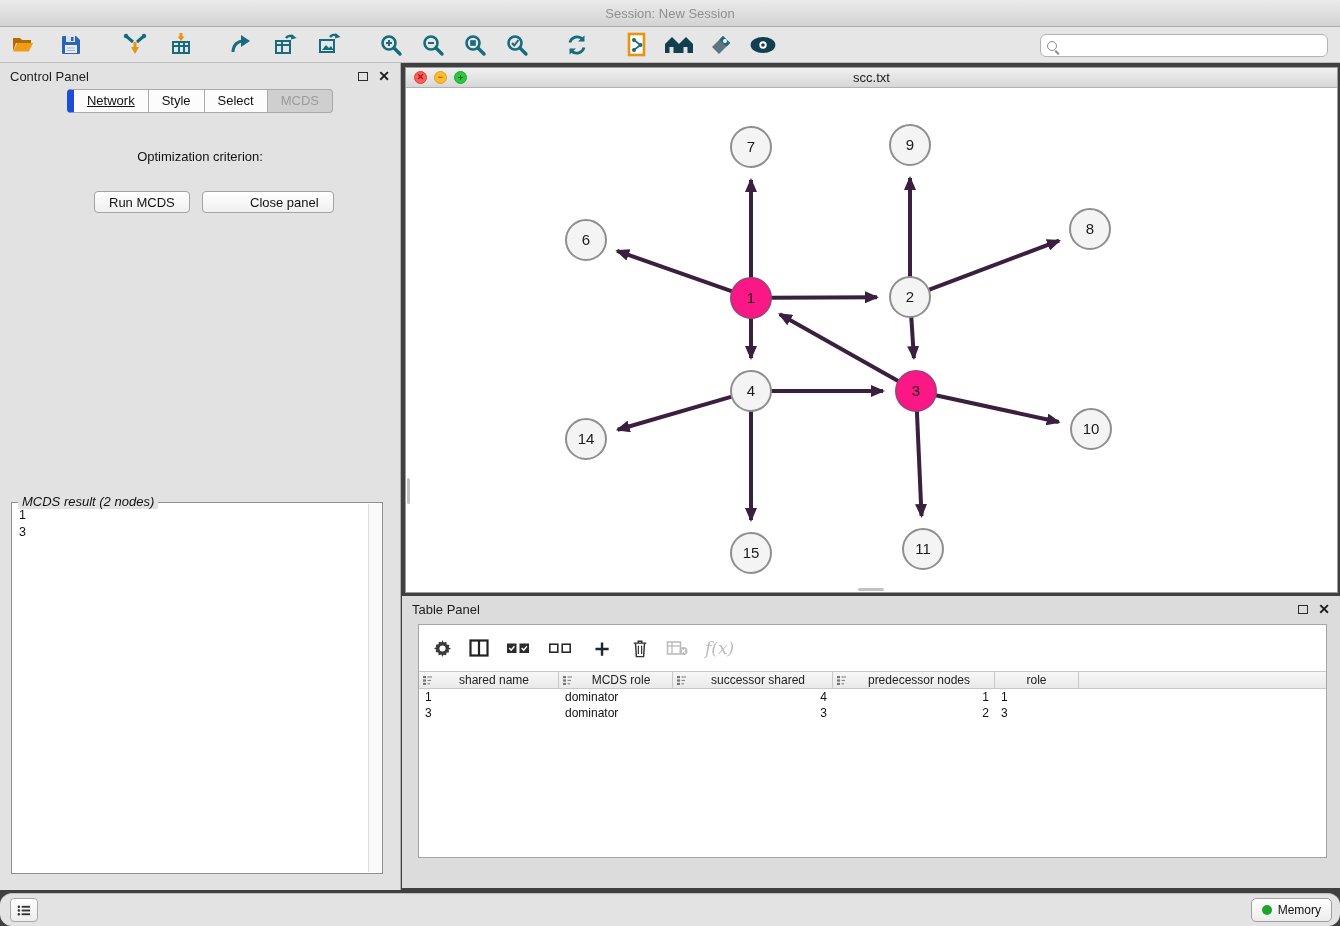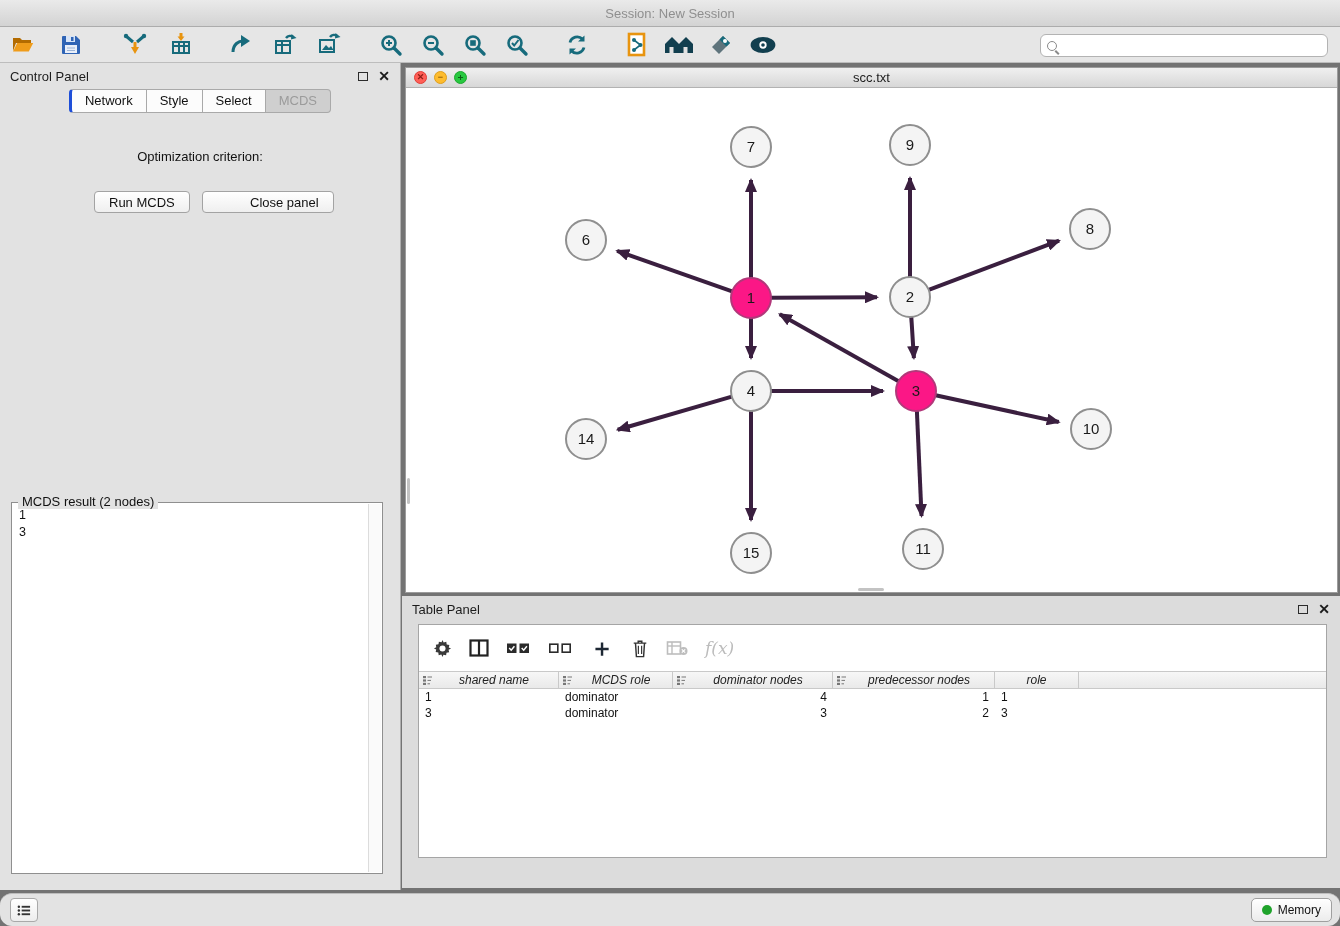--- a/index.html
+++ b/index.html
@@ -1,18 +1,18 @@
 <!DOCTYPE html>
 <html><head>
 <meta charset="utf-8">
 <style>
   * { box-sizing: border-box; }
   html,body { margin:0; padding:0; }
   body { font-family:"Liberation Sans", sans-serif; }
-  .app { position:relative; width:1340px; height:926px; background:#737373; overflow:hidden; }
+  .app { position:relative; width:1340px; height:926px; background:#404040; overflow:hidden; }
 
   
   .titlebar { position:absolute; left:0; top:0; width:100%; height:27px;
     background:linear-gradient(#eaeaea,#d3d3d3); border-bottom:1px solid #acacac;
     display:flex; align-items:center; justify-content:center; font-size:13px; color:#8f8f8f; }
 
   
   .toolbar { position:absolute; left:0; top:27px; width:100%; height:36px;
     background:#e6e6e6; border-bottom:1px solid #bdbdbd; display:flex; align-items:center; }
   .tbtn { width:30px; height:30px; display:flex; align-items:center; justify-content:center;
@@ -29,34 +29,34 @@
   
   .control-panel { position:absolute; left:0; top:63px; width:401px; height:827px;
     background:#e2e2e2; border-right:1px solid #aeaeae; }
   .panel-header { height:26px; display:flex; align-items:center; padding:0 10px; font-size:13px; color:#1c1c1c; }
   .panel-header .spacer { flex:1; }
   .float-icon { width:10px; height:9px; border:1.6px solid #2b2b2b; display:inline-block; margin-right:10px; }
   .close-x { font-size:14px; font-weight:bold; color:#1a1a1a; line-height:1; }
   .seg-tabs { display:flex; justify-content:center; }
   .seg { font-size:13px; padding:3px 13px 4px; background:#fcfcfc; border:1px solid #a9a9a9;
     border-left:none; color:#111; cursor:default; }
-  .seg:first-child { border-left:3px solid #1d4ed8; border-radius:4px 0 0 4px; }
+  .seg:first-child { border-left:7px solid #1d4ed8; border-radius:4px 0 0 4px;text-decoration:underline; }
   .seg:last-child { border-radius:0 4px 4px 0; }
   .seg.active { background:#cfcfcf; color:#9b9b9b; }
   .opt-label { position:absolute; left:0; top:86px; width:100%; text-align:center; font-size:13px; color:#111; }
   .dropdown { position:absolute; left:44px; top:95px; width:311px; height:22px;
     background:linear-gradient(#ffffff,#f2f2f2); border:1px solid #9e9e9e; border-radius:4px;
     font-size:13px; display:flex; align-items:center; padding:0 8px; color:#111; }
   .dropdown .arrows { margin-left:auto; display:flex; flex-direction:column; line-height:5px; font-size:7px; color:#444; }
   .btn { position:absolute; height:22px; background:linear-gradient(#ffffff,#efefef);
     border:1px solid #a3a3a3; border-radius:4px; font-size:13px; color:#111; padding:0 14px;
     font-family:"Liberation Sans",sans-serif; }
   .btn-run { left:94px; top:128px; }
   .btn-close { left:202px; top:128px;padding-left:47px; }
-  .result-title { position:absolute; left:18px; top:431px; background:#e2e2e2; padding:0 4px; font-size:13px; color:#111; z-index:2; }
+  .result-title { position:absolute; left:18px; top:431px; background:#e2e2e2; padding:0 4px; font-size:13px; color:#111; z-index:2;font-style:italic; }
   .result-box { position:absolute; left:11px; top:439px; width:372px; height:372px;
     border:1px solid #8f8f8f; background:#fff; }
   .result-lines { padding:4px 7px; font-size:12.5px; color:#111; line-height:17px; }
   .result-track { position:absolute; top:1px; right:1px; bottom:1px; width:13px; background:#fafafa; border-left:1px solid #dcdcdc; }
 
   
   .net-window { position:absolute; left:405px; top:67px; width:933px; height:526px;
     background:#fff; border:1px solid #9c9c9c; }
   .net-titlebar { position:relative; height:20px; background:linear-gradient(#f0f0f0,#d7d7d7);
     border-bottom:1px solid #b2b2b2; display:flex; align-items:center; justify-content:center;
@@ -73,21 +73,21 @@
 
   
   .table-panel { position:absolute; left:402px; top:596px; width:938px; height:292px; background:#dcdcdc; }
   .table-window { position:absolute; left:16px; top:28px; width:909px; height:234px; background:#fff; border:1px solid #a5a5a5; }
   .table-toolbar { height:46px; display:flex; align-items:center; padding-left:14px; gap:17px; }
   .ticon { display:flex; align-items:center; justify-content:center; background:none; border:none; padding:0; }
   .plus-glyph { font-size:24px; font-weight:bold; color:#1d2733; line-height:1; }
   .fx { font-family:"DejaVu Serif", serif; font-style:italic; font-size:17px; color:#bcbcbc; }
   .thead { display:flex; height:18px; background:linear-gradient(#f7f7f7,#e9e9e9);
     border-top:1px solid #c9c9c9; border-bottom:1px solid #c9c9c9; font-size:12px; color:#222; }
-  .th { display:flex; align-items:center; border-right:1px solid #c9c9c9; padding:0 3px;font-style:italic; }
+  .th { display:flex; align-items:center; border-right:1px solid #c9c9c9; padding:0 3px; }
   .th .lbl { flex:1; text-align:center; }
   .trow { display:flex; height:16px; align-items:center; font-size:12px; color:#111; }
   .td { padding:0 6px; overflow:hidden; white-space:nowrap; }
   .c0{width:140px}.c1{width:114px}.c2{width:160px}.c3{width:162px}.c4{width:84px}
   .num { text-align:right; }
   .table-tabs { position:absolute; bottom:5px; left:0; width:100%; display:flex; justify-content:center; }
 
   
   .statusbar { position:absolute; left:0; bottom:0; width:100%; height:33px; background:#e3e3e3; border-top:1px solid #bdbdbd;border-radius:12px; }
   .list-btn { position:absolute; left:10px; top:4px; width:28px; height:24px; border:1px solid #a9a9a9;
@@ -399,21 +399,21 @@
             </svg>
           <span class="lbl">MCDS role</span>
         </div>
         <div class="th c2">
           <svg width="11" height="11" viewBox="0 0 11 11">
               <rect x="1" y="1" width="3" height="2.2" fill="#777"></rect>
               <rect x="1" y="4.4" width="3" height="2.2" fill="#777"></rect>
               <rect x="1" y="7.8" width="3" height="2.2" fill="#777"></rect>
               <path d="M5.5 2h4.5M5.5 5.4h3.5M5.5 8.8h2.5" stroke="#777" stroke-width="1"></path>
             </svg>
-          <span class="lbl">dominator nodes</span>
+          <span class="lbl">successor shared</span>
         </div>
         <div class="th c3">
           <svg width="11" height="11" viewBox="0 0 11 11">
               <rect x="1" y="1" width="3" height="2.2" fill="#777"></rect>
               <rect x="1" y="4.4" width="3" height="2.2" fill="#777"></rect>
               <rect x="1" y="7.8" width="3" height="2.2" fill="#777"></rect>
               <path d="M5.5 2h4.5M5.5 5.4h3.5M5.5 8.8h2.5" stroke="#777" stroke-width="1"></path>
             </svg>
           <span class="lbl">predecessor nodes</span>
         </div>

